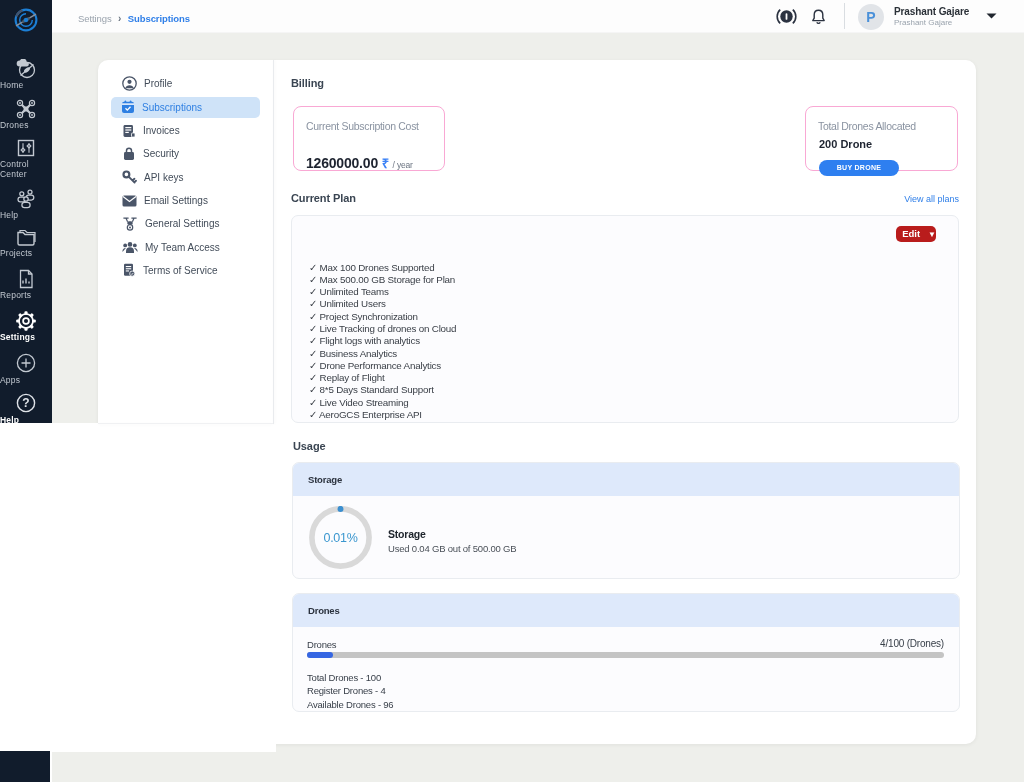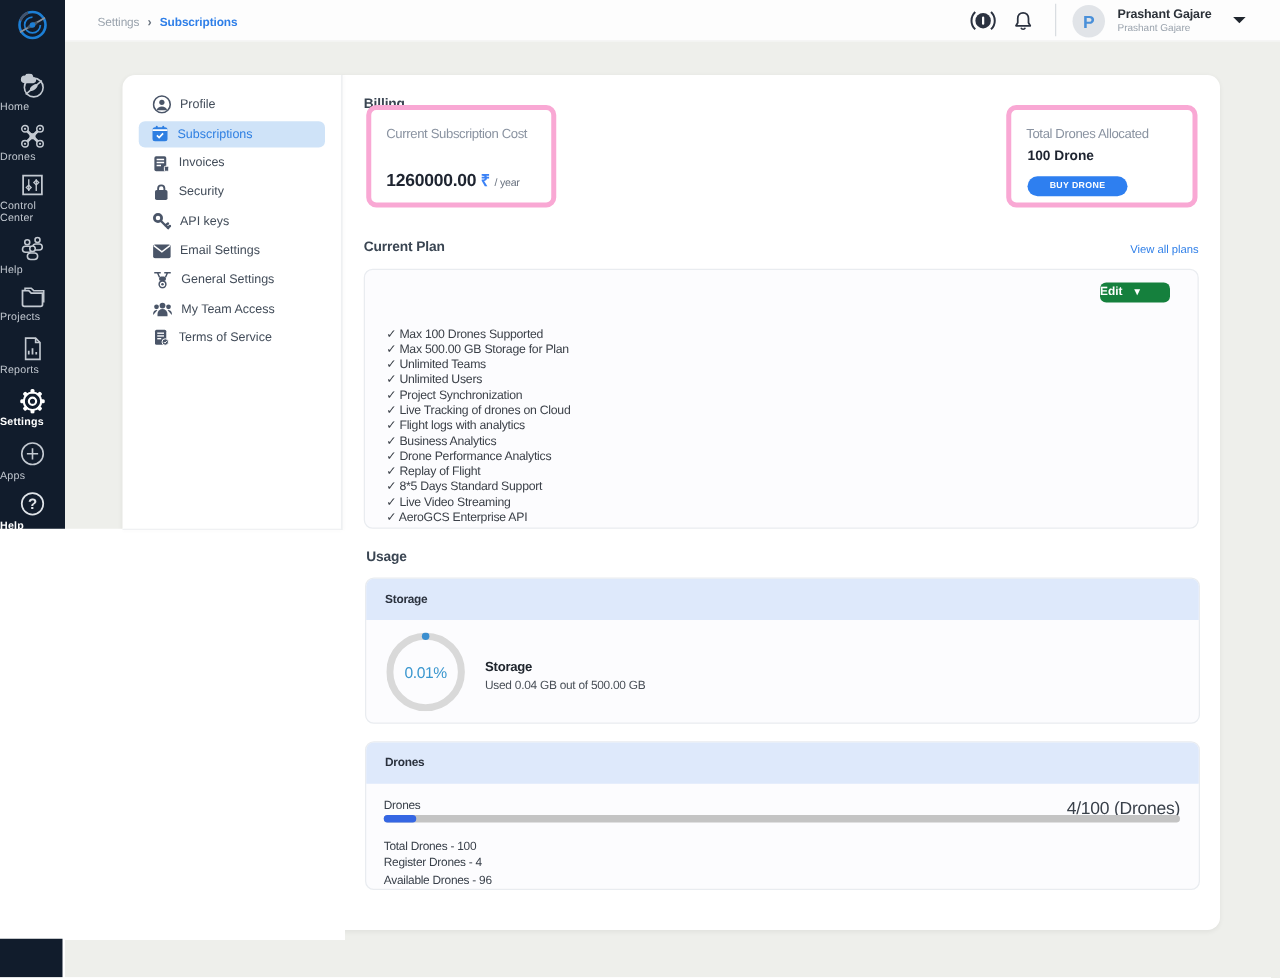--- a/index.html
+++ b/index.html
@@ -27,21 +27,21 @@
 #usub { left:894px; top:18px; font-size:8px; color:#9aa3ad; }
 
 .mitem { position:absolute; left:112px; width:160px; height:21px; display:flex; align-items:center; }
 .mitem svg { margin-left:10px; }
 .mitem .mt { margin-left:7px; font-size:10px; color:#424c59; }
 .mitem.act { left:111px; width:149px; background:#cfe3f8; border-radius:5px; }
 .mitem.act .mt { color:#2e7fe2; font-weight:500; }
 
 .h1 { position:absolute; font-size:11px; color:#3a4552; font-weight:700; letter-spacing:-0.1px; }
 
-.bcard { position:absolute; top:84px; height:82px; background:#fff; border:4px solid #f9a8d4; border-radius:8px; }
+.bcard { position:absolute; top:106px; height:65px; background:#fff; border:1px solid #f9a8d4; border-radius:8px; }
 .bcard .ct { position:absolute; left:12px; top:13px; font-size:10.5px; color:#8a93a1; letter-spacing:-0.3px; }
 .bcard .cv { position:absolute; left:12px; top:46px; font-size:15px; font-weight:bold; color:#1e2430; letter-spacing:-0.2px; }
 
 .panel { position:absolute; left:291px; width:668px; border:1px solid #e9ecf0; border-radius:7px; background:#fcfcfe; }
 .phead { height:33px; background:#dee9fb; border-radius:6px 6px 0 0; font-size:9.5px; letter-spacing:-0.2px; font-weight:bold; color:#2b323e; display:flex; align-items:center; padding-left:17px; }
 .blue { color:#2f7fe8; }
 </style>
 </head>
 <body>
 <div id="page">
@@ -256,28 +256,28 @@
 <div class="abs" style="left:273px;top:60px;width:1px;height:364px;background:#e9ebee;box-shadow:1px 0 3px rgba(0,0,0,0.05)"></div>
 <div class="abs" style="left:98px;top:423px;width:175px;height:1px;background:#f0f1f3;box-shadow:0 1px 3px rgba(0,0,0,0.04)"></div>
 
 <div class="h1" style="left:291px;top:77px">Billing</div>
 <div class="bcard" style="left:293px;width:152px">
  <div class="ct">Current Subscription Cost</div>
  <div class="cv" style="font-size:14px;top:47px">1260000.00 <span style="color:#3b82f6;font-size:13px">₹</span> <span style="font-size:8.5px;font-weight:normal;color:#6a7380">/ year</span></div>
 </div>
 <div class="bcard" style="left:805px;width:153px">
  <div class="ct">Total Drones Allocated</div>
- <div class="abs" style="left:13px;top:31px;font-size:11px;font-weight:bold;color:#1e2430">100 Drone</div>
+ <div class="abs" style="left:13px;top:31px;font-size:11px;font-weight:bold;color:#1e2430">200 Drone</div>
  <div class="abs" style="left:13px;top:53px;width:80px;height:16px;background:#2e7ff0;border-radius:8px;color:#fff;font-size:7px;font-weight:bold;text-align:center;line-height:16px;letter-spacing:0.3px">BUY DRONE</div>
 </div>
 
 <div class="h1" style="left:291px;top:192px">Current Plan</div>
 <div class="abs blue" style="left:0;top:194px;width:959px;text-align:right;font-size:9px">View all plans</div>
 <div class="panel" style="top:215px;height:208px">
- <div class="abs" style="right:22px;top:10px;width:56px;height:16px;background:#15803d;border-radius:5px;color:#fff;font-size:9.5px;font-weight:bold;text-align:left;line-height:16px">Edit &nbsp;&nbsp;<span style="font-size:8px">▼</span></div>
+ <div class="abs" style="right:22px;top:10px;width:40px;height:16px;background:#b91c1c;border-radius:5px;color:#fff;font-size:9.5px;font-weight:bold;text-align:right;line-height:16px">Edit &nbsp;&nbsp;<span style="font-size:8px">▼</span></div>
  <div class="abs" style="left:17px;top:45.5px;font-size:9.8px;line-height:12.3px;color:#3b4048;letter-spacing:-0.2px">
  ✓ Max 100 Drones Supported<br>
  ✓ Max 500.00 GB Storage for Plan<br>
  ✓ Unlimited Teams<br>
  ✓ Unlimited Users<br>
  ✓ Project Synchronization<br>
  ✓ Live Tracking of drones on Cloud<br>
  ✓ Flight logs with analytics<br>
  ✓ Business Analytics<br>
  ✓ Drone Performance Analytics<br>
@@ -296,18 +296,18 @@
   <circle cx="31.5" cy="2.9" r="3" fill="#3b8fd0"></circle>
   <text x="31.5" y="36" font-size="12.5" fill="#3b97cf" text-anchor="middle" font-family="Liberation Sans" letter-spacing="-0.3">0.01%</text>
  </svg>
  <div class="abs" style="left:95px;top:65px;font-size:10.5px;font-weight:bold;color:#20262e;letter-spacing:-0.2px">Storage</div>
  <div class="abs" style="left:95px;top:79.5px;font-size:9.5px;color:#4a5058;letter-spacing:-0.2px">Used 0.04 GB out of 500.00 GB</div>
 </div>
 
 <div class="panel" style="left:292px;top:593px;height:119px">
  <div class="phead" style="padding-left:15px">Drones</div>
  <div class="abs" style="left:14px;top:45px;font-size:9.5px;color:#39404a;letter-spacing:-0.2px">Drones</div>
- <div class="abs" style="right:15px;top:44px;font-size:14px;color:#39404a;letter-spacing:-0.2px">4/100 (Drones)</div>
+ <div class="abs" style="right:15px;top:44px;font-size:10px;color:#39404a;letter-spacing:-0.2px">4/100 (Drones)</div>
  <div class="abs" style="left:14px;top:58px;width:637px;height:6px;background:#c4c4c4;border-radius:3px"></div>
  <div class="abs" style="left:14px;top:58px;width:26px;height:6px;background:#3566e3;border-radius:3px"></div>
  <div class="abs" style="left:14px;top:77px;font-size:9.5px;line-height:13.3px;color:#39404a;letter-spacing:-0.2px">Total Drones - 100<br>Register Drones - 4<br>Available Drones - 96</div>
 </div>
 </div>
 
 </body></html>

